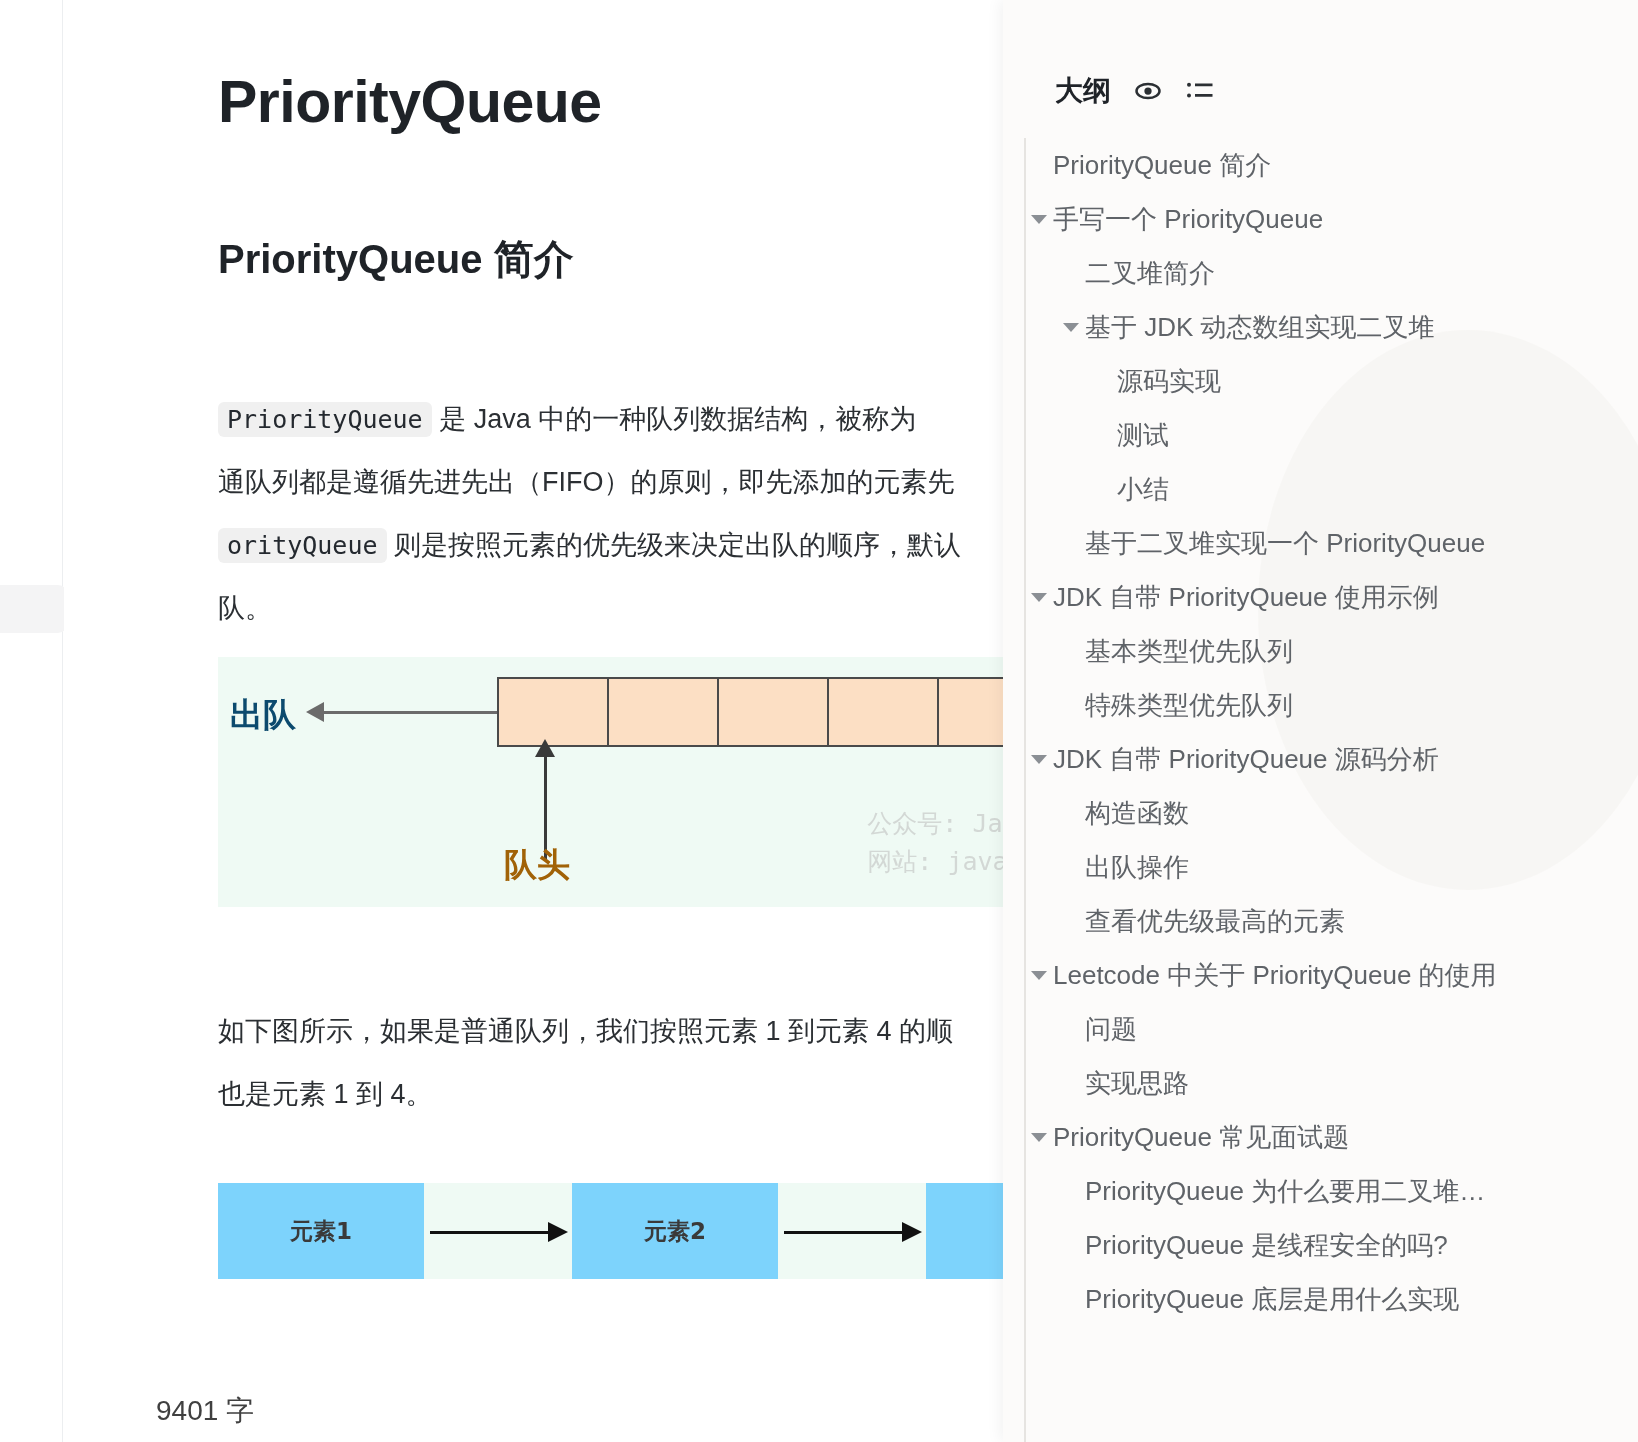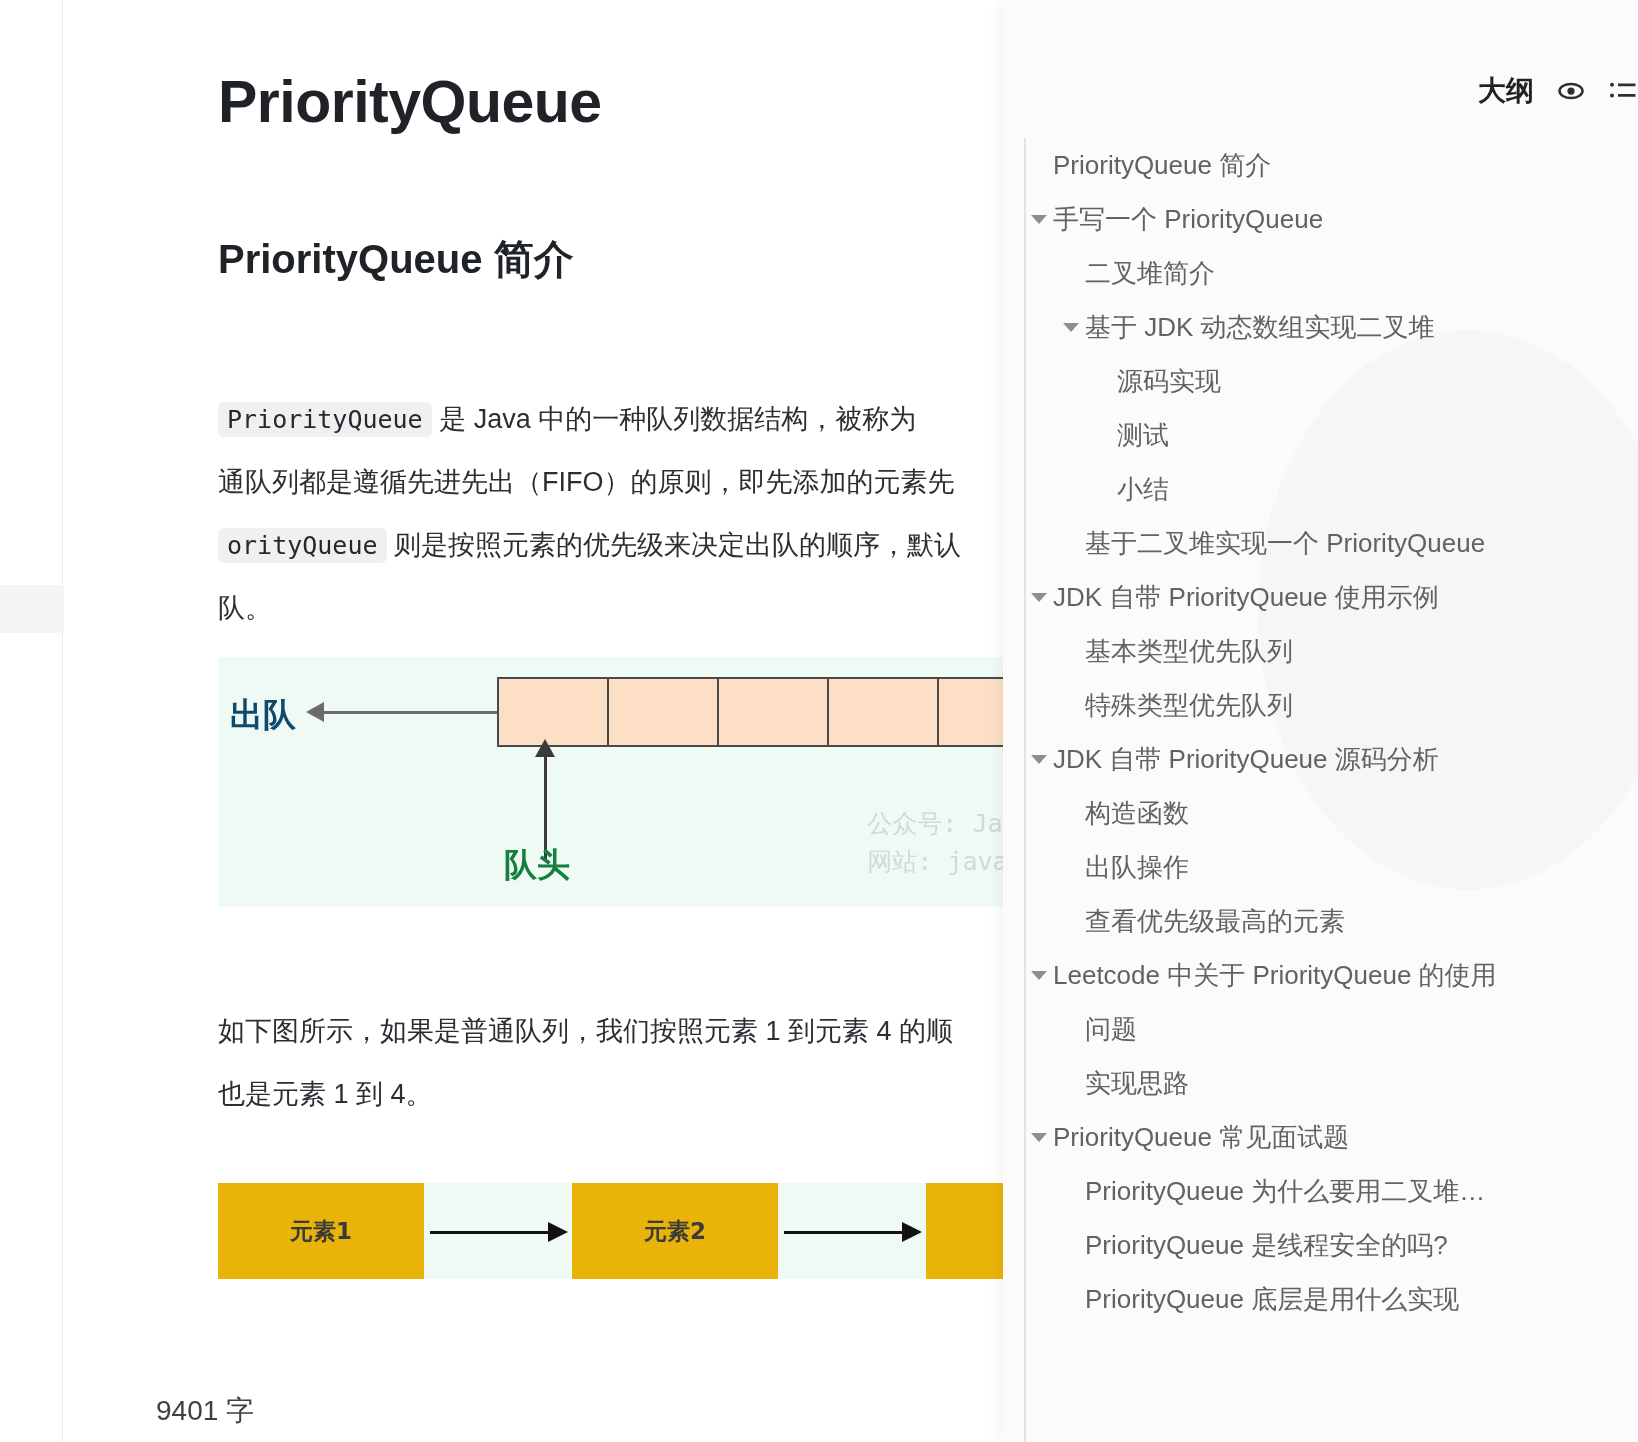--- a/index.html
+++ b/index.html
@@ -75,35 +75,35 @@
   .fig1 .vline {
     position: absolute; left: 326px; top: 92px; width: 3px; height: 110px; background: #3a3a3a;
   }
   .fig1 .varrow {
     position: absolute; left: 317px; top: 82px; width: 0; height: 0;
     border-left: 10px solid transparent; border-right: 10px solid transparent;
     border-bottom: 18px solid #3a3a3a;
   }
   .fig1 .head-label {
     position: absolute; left: 286px; top: 186px;
-    font-size: 33px; font-weight: 700; color: #15803d; font-family: "DejaVu Sans", sans-serif;
+    font-size: 33px; font-weight: 700; color: #a16207; font-family: "DejaVu Sans", sans-serif;
   }
   .fig1 .wm {
     position: absolute; right: 10px; top: 148px; text-align: left;
     font-family: "DejaVu Sans Mono", monospace; font-size: 25px;
     color: #d3d8d5; line-height: 38px; white-space: nowrap;
   }
 
   
   .fig2 {
     position: absolute; left: 154px; top: 1183px;
     width: 920px; height: 96px; background: #effaf4;
   }
   .fig2 .ebox {
-    position: absolute; top: 0; width: 206px; height: 96px; background: #eab308;
+    position: absolute; top: 0; width: 206px; height: 96px; background: #7dd3fc;
     display: flex; align-items: center; justify-content: center;
     font-size: 23px; font-weight: 700; color: #3a3a3a; font-family: "DejaVu Sans", sans-serif;
   }
   .fig2 .earrow-line {
     position: absolute; top: 48px; height: 3px; background: #111; width: 118px;
   }
   .fig2 .earrow-head {
     position: absolute; top: 39px; width: 0; height: 0;
     border-top: 10px solid transparent; border-bottom: 10px solid transparent;
     border-left: 20px solid #111;
@@ -124,21 +124,20 @@
   }
   .outline::before {
     content: ""; position: absolute; left: 255px; top: 330px;
     width: 420px; height: 560px; border-radius: 50%;
     background: #f5f4f2; opacity: .75;
   }
   .outline-header {
     position: absolute; left: 0; top: 72px; width: 100%;
     display: flex; align-items: center; gap: 22px; padding-left: 52px;
     box-sizing: border-box;
-    justify-content: flex-end;
   }
   .outline-title { font-size: 28px; font-weight: 700; color: #1f2328; }
   .icon-btn { display: inline-flex; align-items: center; justify-content: center; }
   .outline-list {
     position: absolute; left: 0; top: 138px; width: 100%;
   }
   .ol-rule {
     position: absolute; left: 21px; top: 0; width: 2px; height: 1304px; background: #e6e4e1;
   }
   .ol-item {

